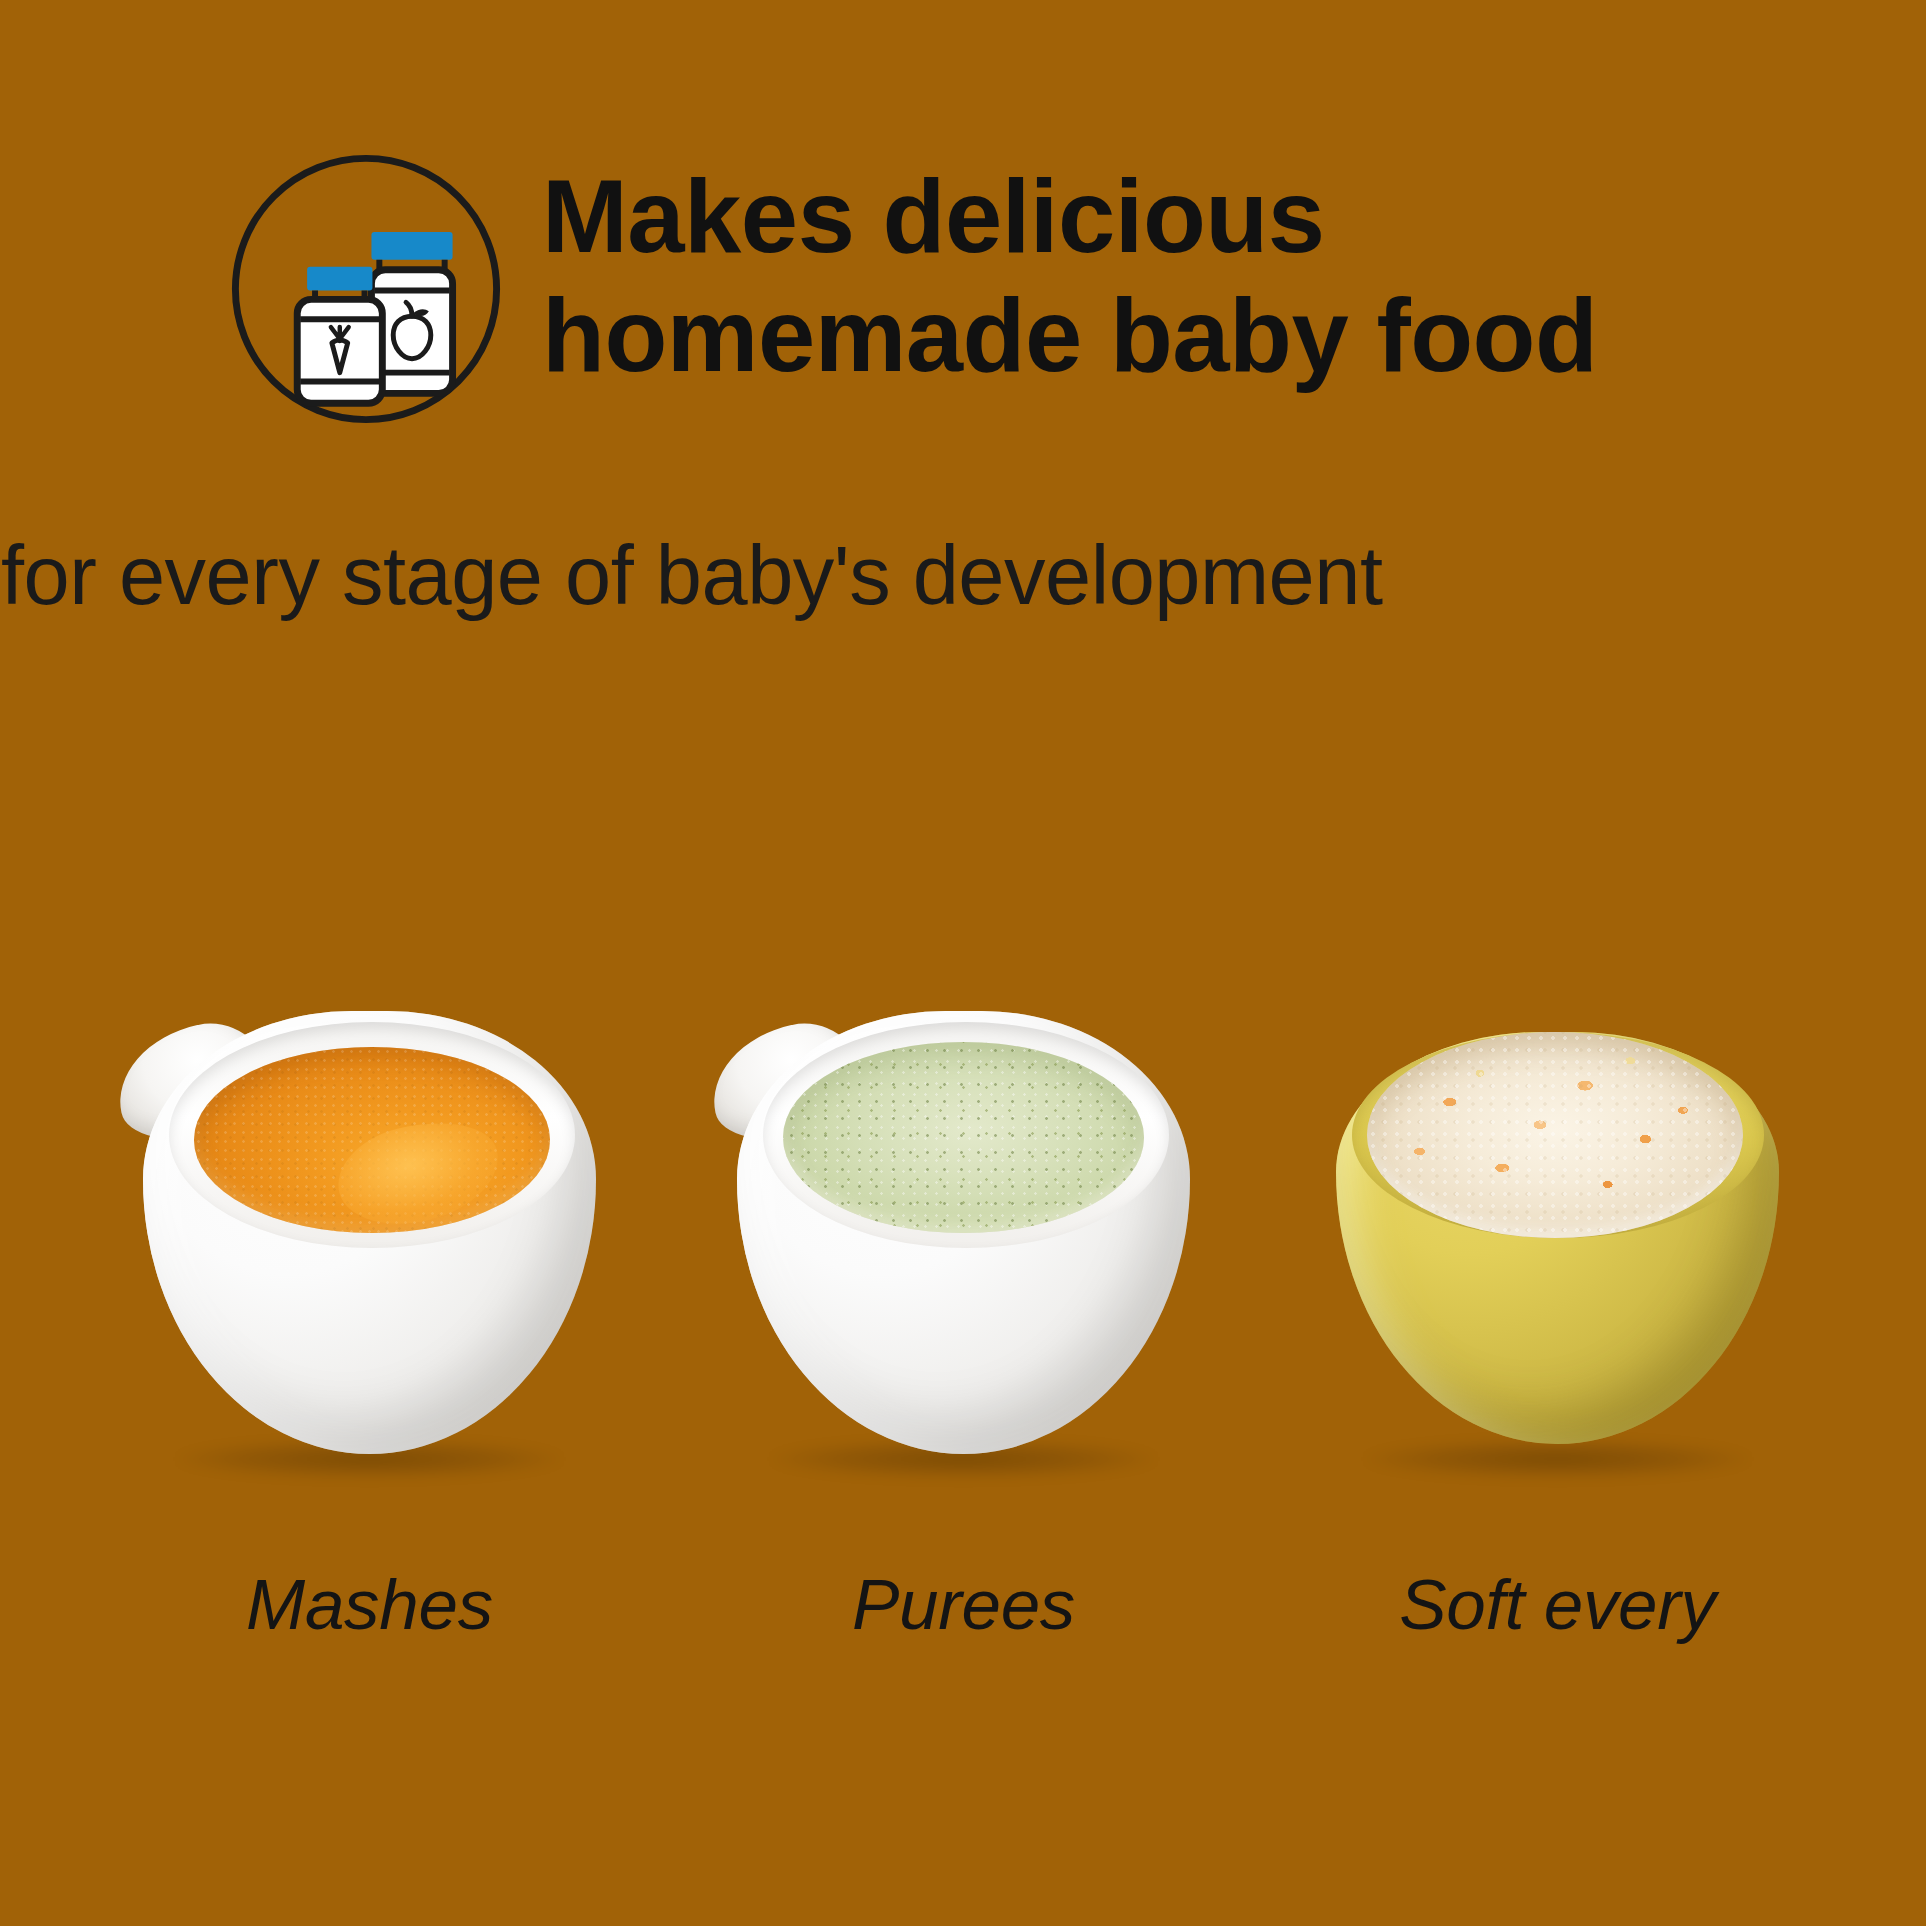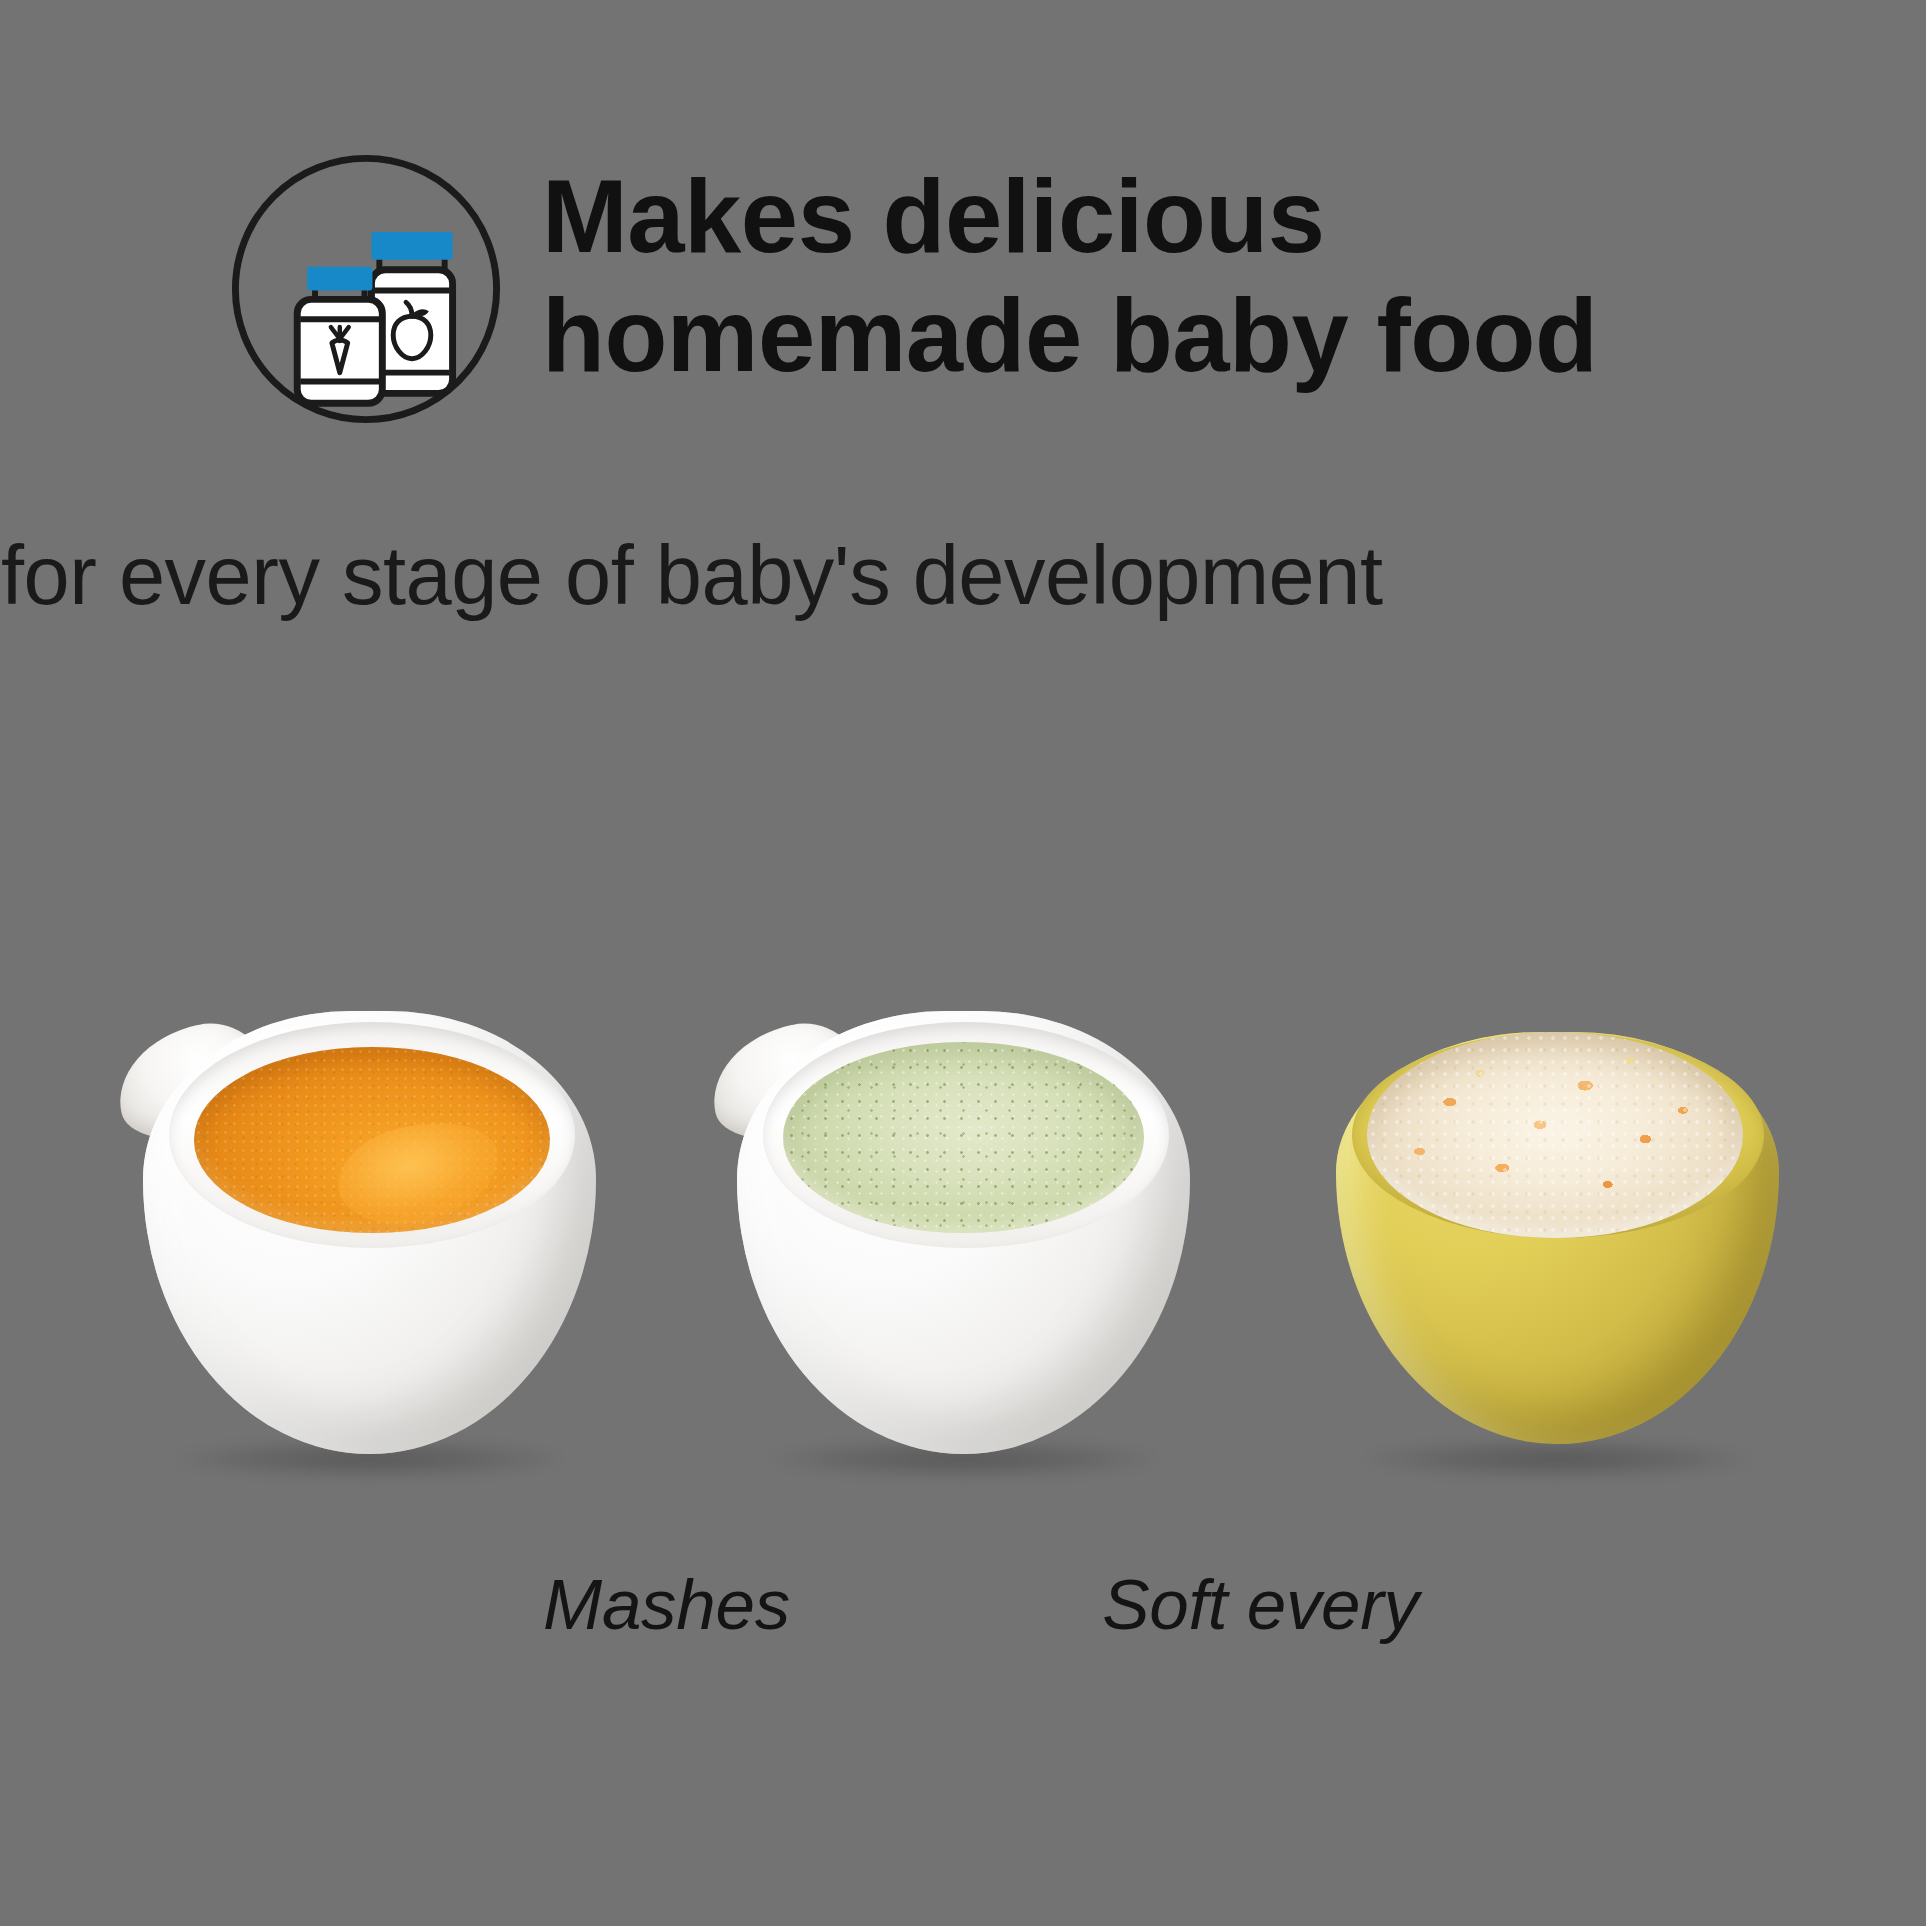--- a/index.html
+++ b/index.html
@@ -8,21 +8,21 @@
     background: #ffffff;
   }
   body {
     font-family: "Liberation Sans", sans-serif;
     -webkit-font-smoothing: antialiased;
   }
   .page {
     position: relative;
     width: 1927px;
     height: 1927px;
-    background: #737373;
+    background: #a16207;
     overflow: hidden;
   }
 
   
   .header {
     position: absolute;
     left: 0;
     top: 139px;
     width: 1927px;
     height: 297px;
@@ -353,17 +353,18 @@
         <div class="food food-chunks">
           <div class="chunk-bits"></div>
           <div class="chunk-texture"></div>
         </div>
       </div>
     </div>
   </div>
 
   <div class="captions">
     <div class="caption-cell">Mashes</div>
+    <div class="caption-cell">Purees</div>
     <div class="caption-cell">Soft every</div>
   </div>
 
 </div>
 
 
 </body></html>

